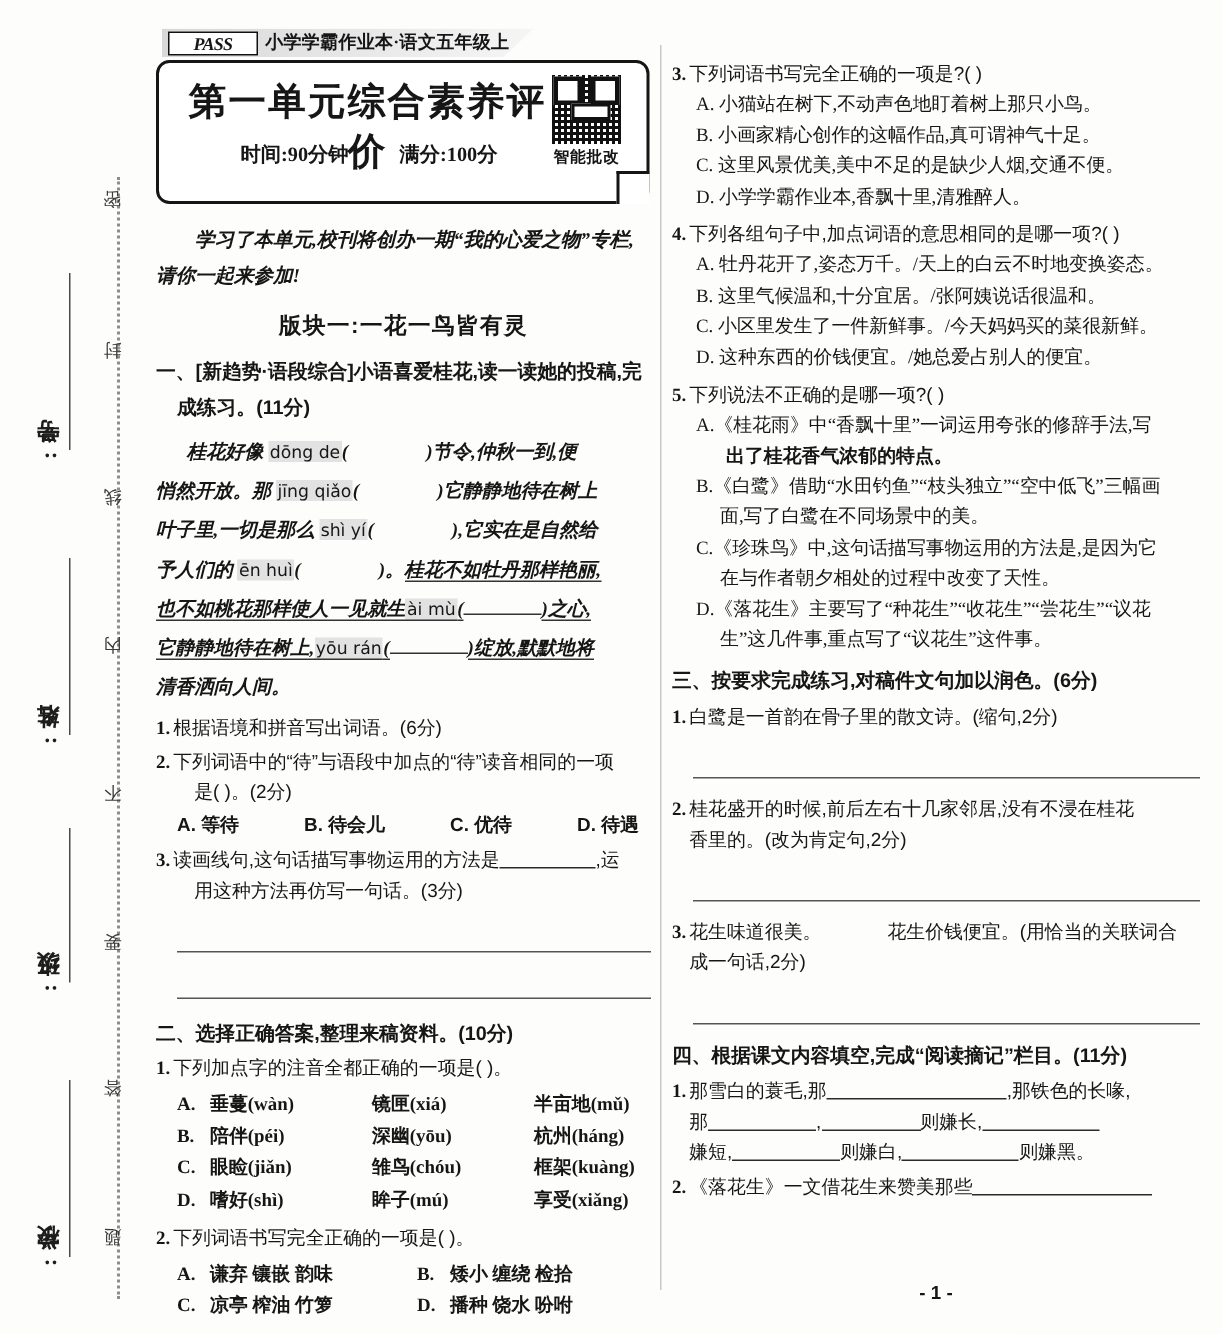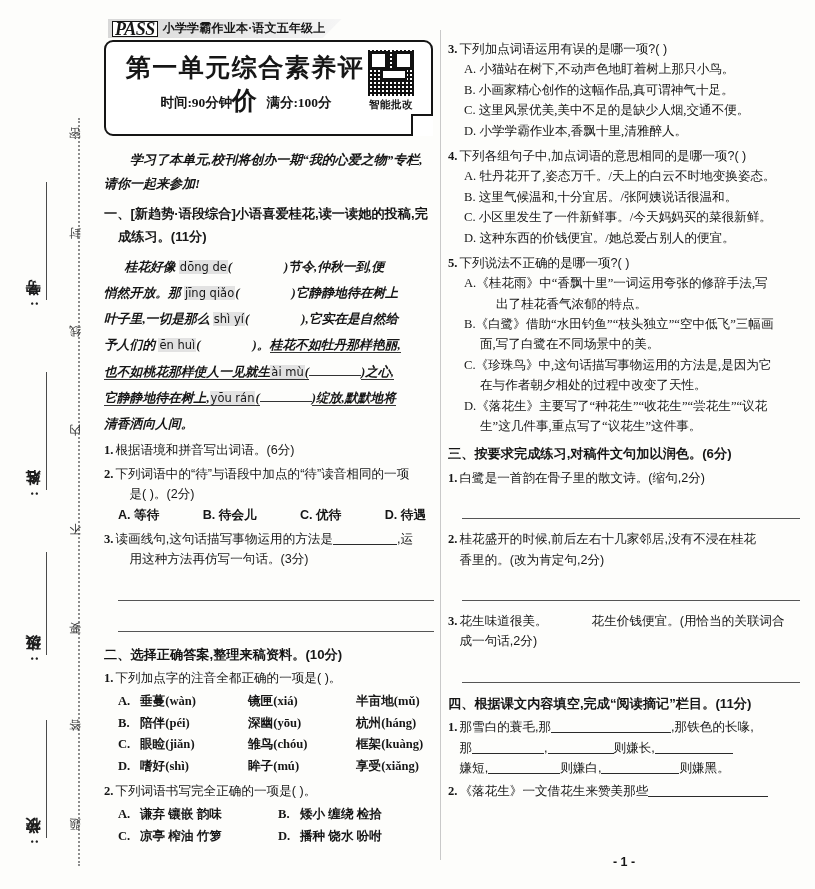--- a/index.html
+++ b/index.html
@@ -97,25 +97,25 @@
     padding: 0 16px 0 4px;
     background: linear-gradient(100deg, #d8d8d8 0%, #e8e8e8 55%, #f6f6f6 100%);
     display: flex;
     align-items: center;
     gap: 5px;
     clip-path: polygon(0 0, 100% 0, 92% 100%, 0 100%);
   }
   .brand-logo {
     font-family: "Liberation Serif", serif;
     font-weight: bold;
-    font-size: 18px;
+    font-size: 12px;
     font-style: italic;
     letter-spacing: -0.5px;
     border: 1.4px solid #111;
-    padding: 0 2px;
+    padding: 0 16px;
     line-height: 14px;
     background: #fff;
   }
   .brand-text {
     font-size: 12px;
     font-weight: bold;
     letter-spacing: 0.2px;
   }
   .title-box {
     position: absolute;
@@ -349,20 +349,21 @@
 
   <div class="col col-left">
 
     <div class="intro">
       <p class="indent">学习了本单元,校刊将创办一期“我的心爱之物”专栏,</p>
       <p>请你一起来参加!</p>
     </div>
 
     <div style="position:absolute; top:196px; width:330px;">
 
+      <div class="section-banner sans">版块一:一花一鸟皆有灵</div>
 
       <div class="sec-head sans">一、[新趋势·语段综合]小语喜爱桂花,读一读她的投稿,完</div>
       <div class="sec-head sans" style="margin-top:0; margin-left:14px;">成练习。(11分)</div>
 
       <div class="passage">
         <p class="first">
           <span>桂花好像</span>
           <span class="py">dōng de</span>(<span class="gap"></span><span>)节令,仲秋一到,便</span>
         </p>
         <p>
@@ -468,21 +469,21 @@
       </div>
 
     </div>
   </div>
 
   <div class="col col-right">
     <div style="position:absolute; top:36px; width:352px;">
 
       <div class="q sans">
         <span class="q-num">3.</span>
-        <span class="q-body">下列加点词语运用有误的是哪一项?(       )</span>
+        <span class="q-body">下列词语书写完全正确的一项是?(       )</span>
       </div>
       <div style="margin-left:16px;">
         <div>A. 小猫站在树下,不动声色地盯着树上那只小鸟。</div>
         <div>B. 小画家精心创作的这幅作品,真可谓神气十足。</div>
         <div>C. 这里风景优美,美中不足的是缺少人烟,交通不便。</div>
         <div>D. 小学学霸作业本,香飘十里,清雅醉人。</div>
       </div>
 
       <div class="q sans" style="margin-top:5px;">
         <span class="q-num">4.</span>
@@ -495,21 +496,21 @@
         <div>D. 这种东西的价钱便宜。/她总爱占别人的便宜。</div>
       </div>
 
       <div class="q sans" style="margin-top:5px;">
         <span class="q-num">5.</span>
         <span class="q-body">下列说法不正确的是哪一项?(       )</span>
       </div>
       <div style="margin-left:16px;">
         <div>
           <div>A.《桂花雨》中“香飘十里”一词运用夸张的修辞手法,写</div>
-          <div style="margin-left:32px;">出了桂花香气浓郁的特点。</div>
+          <div style="margin-left:20px;font-weight:bold;">出了桂花香气浓郁的特点。</div>
         </div>
         <div>
           <div>B.《白鹭》借助“水田钓鱼”“枝头独立”“空中低飞”三幅画</div>
           <div style="margin-left:16px;">面,写了白鹭在不同场景中的美。</div>
         </div>
         <div>
           <div>C.《珍珠鸟》中,这句话描写事物运用的方法是,是因为它</div>
           <div style="margin-left:16px;">在与作者朝夕相处的过程中改变了天性。</div>
         </div>
         <div>

